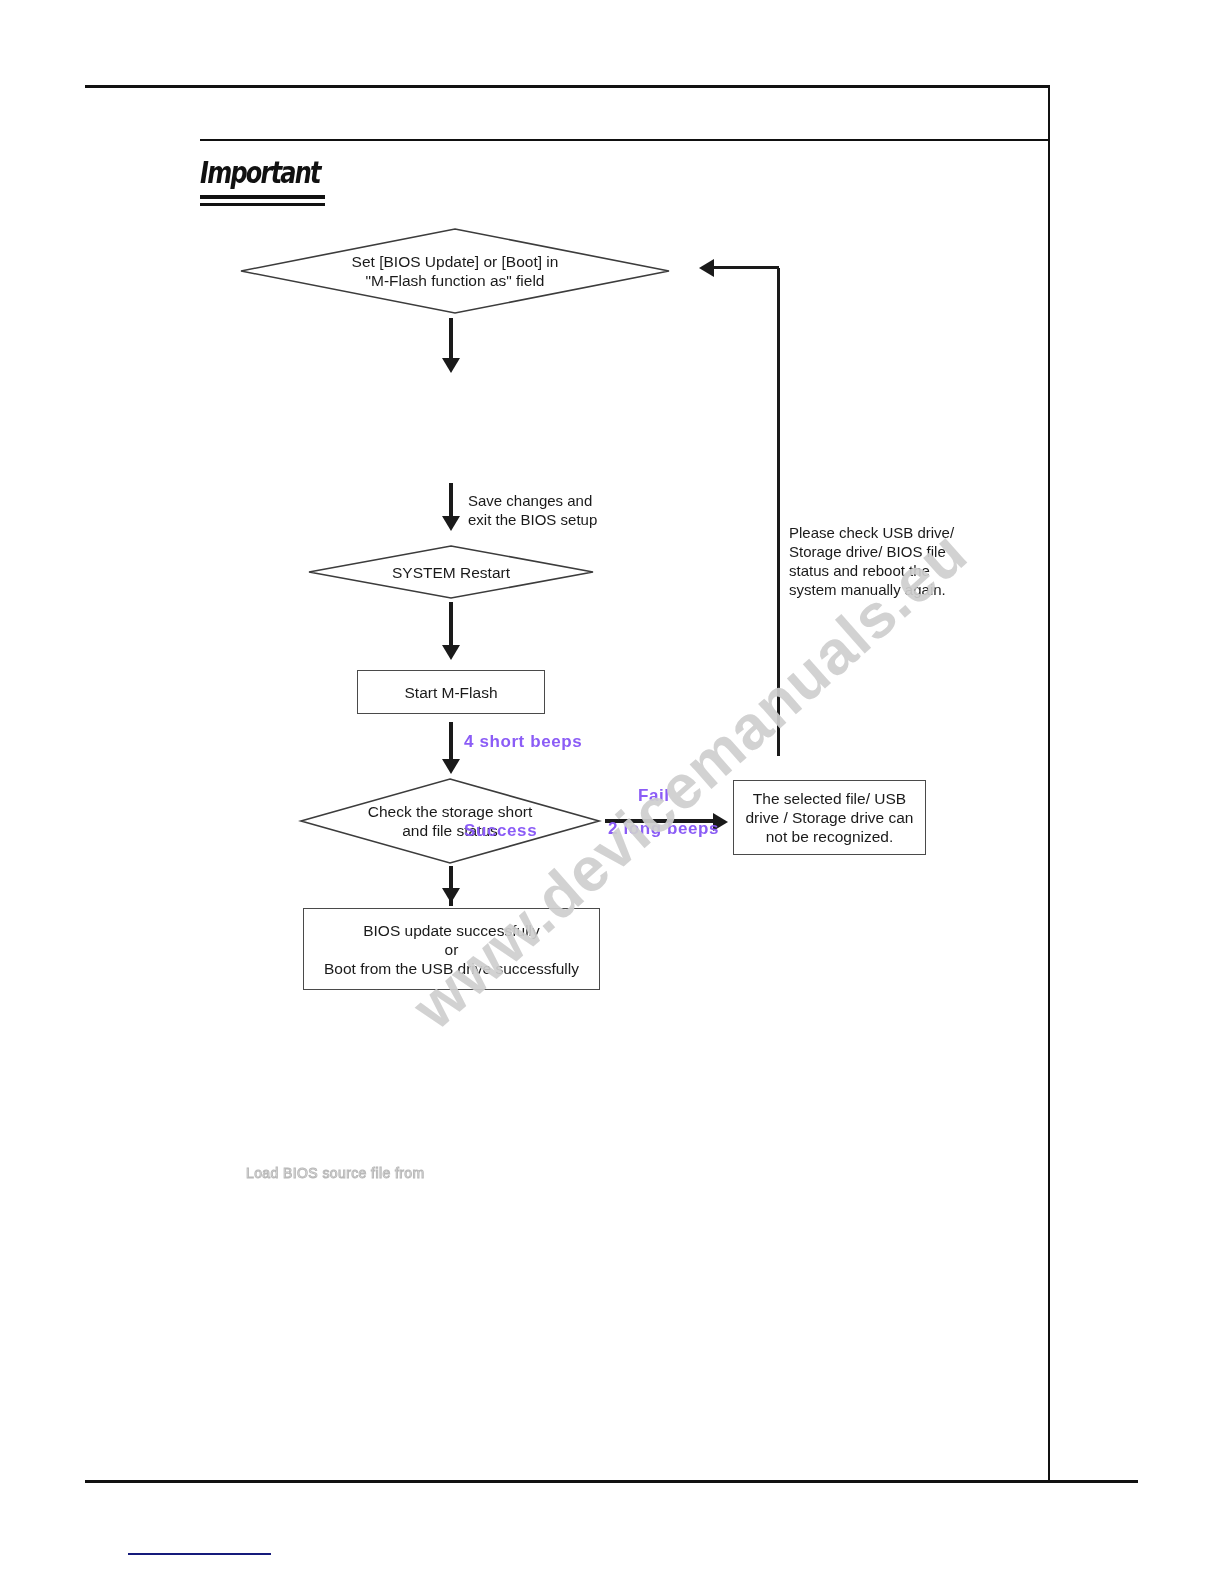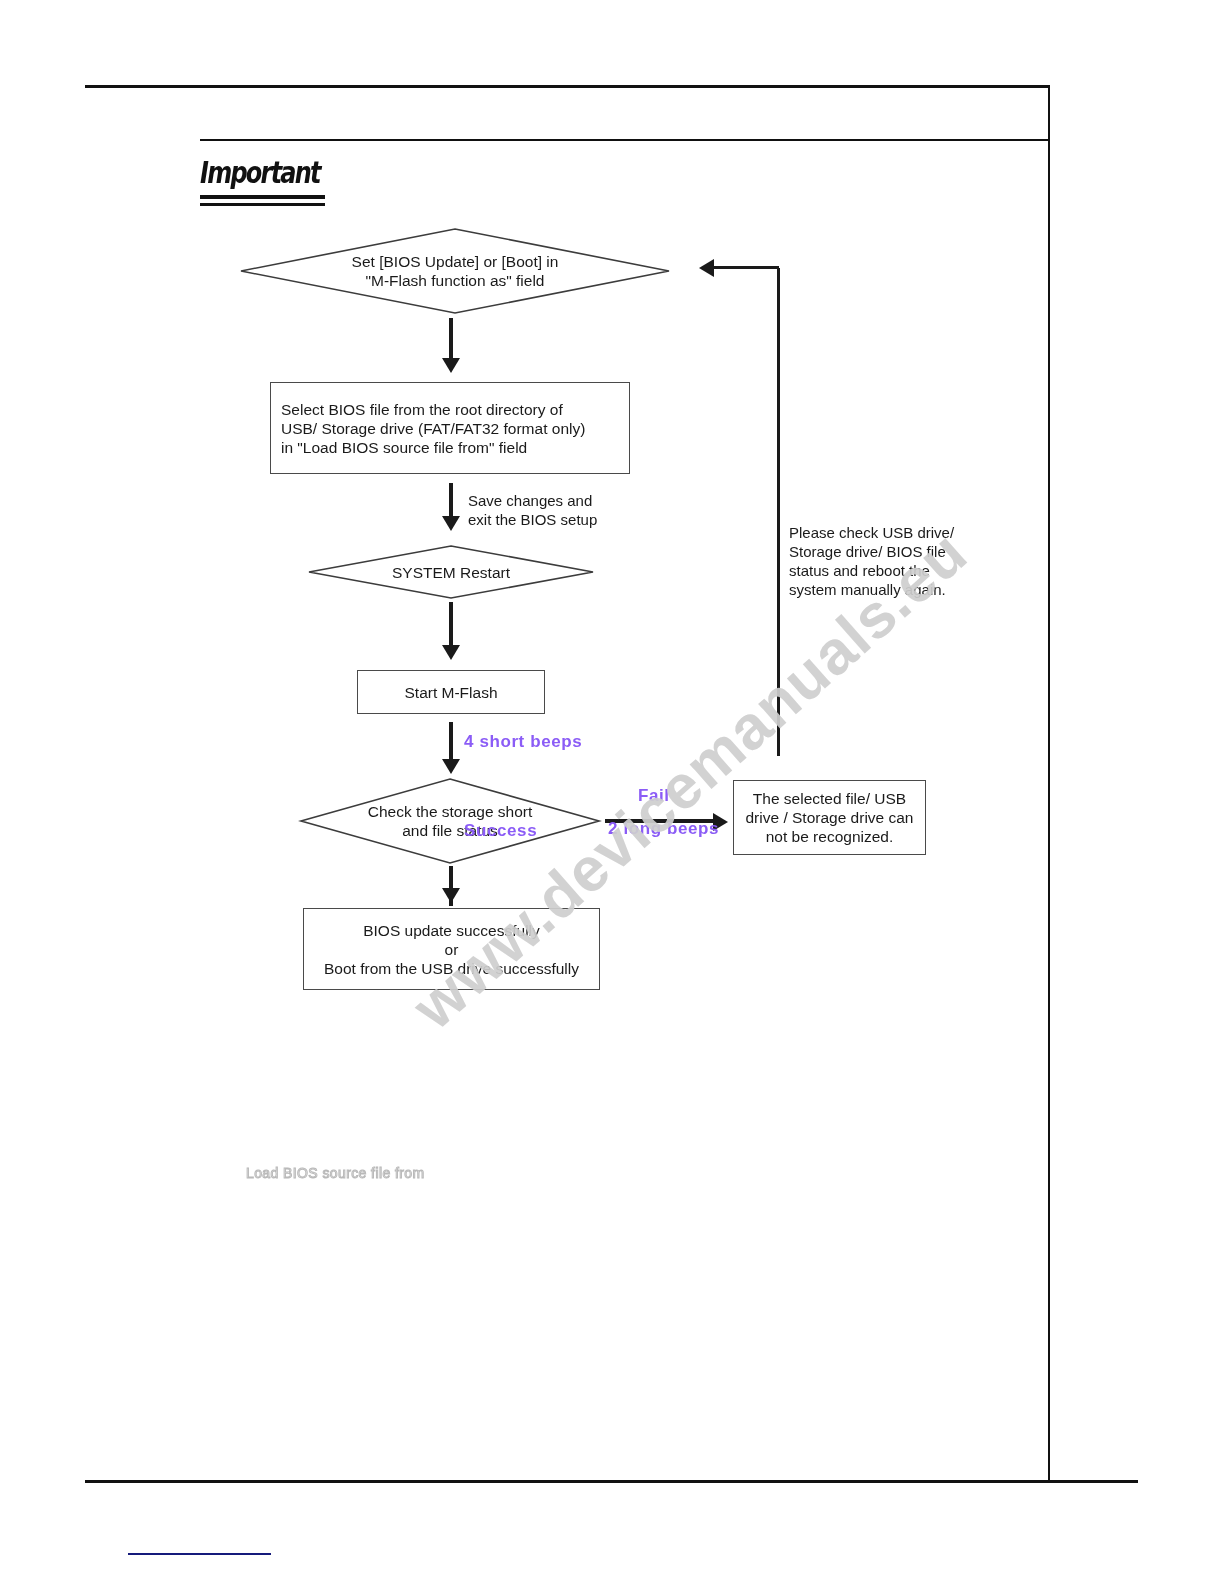--- a/index.html
+++ b/index.html
@@ -187,25 +187,20 @@
     <svg width="430" height="86" viewBox="0 0 430 86">
       <polygon points="215,1 429,43 215,85 1,43" fill="none" stroke="#3c3c3c" stroke-width="1.6"></polygon>
     </svg>
     <div class="diamond-label">Set [BIOS Update] or [Boot] in
 "M-Flash function as" field</div>
   </div>
 
   <div class="vline" style="left:449px; top:318px; height:44px;"></div>
   <div class="arrow-down" style="left:442px; top:358px;"></div>
 
-  <div class="node boxnode" style="left:270px; top:382px; width:360px; height:92px; padding:0 10px;">
-    <span style="text-align:left; width:100%;">Select BIOS file from the root directory of
-USB/ Storage drive (FAT/FAT32 format only)
-in "Load BIOS source file from" field</span>
-  </div>
 
   <div class="vline" style="left:449px; top:483px; height:38px;"></div>
   <div class="arrow-down" style="left:442px; top:516px;"></div>
   <div class="annot" style="left:468px; top:491px;">Save changes and
 exit the BIOS setup</div>
 
   <div class="diamond-wrap" style="left:308px; top:545px; width:286px; height:54px;">
     <svg width="286" height="54" viewBox="0 0 286 54">
       <polygon points="143,1 285,27 143,53 1,27" fill="none" stroke="#3c3c3c" stroke-width="1.6"></polygon>
     </svg>

